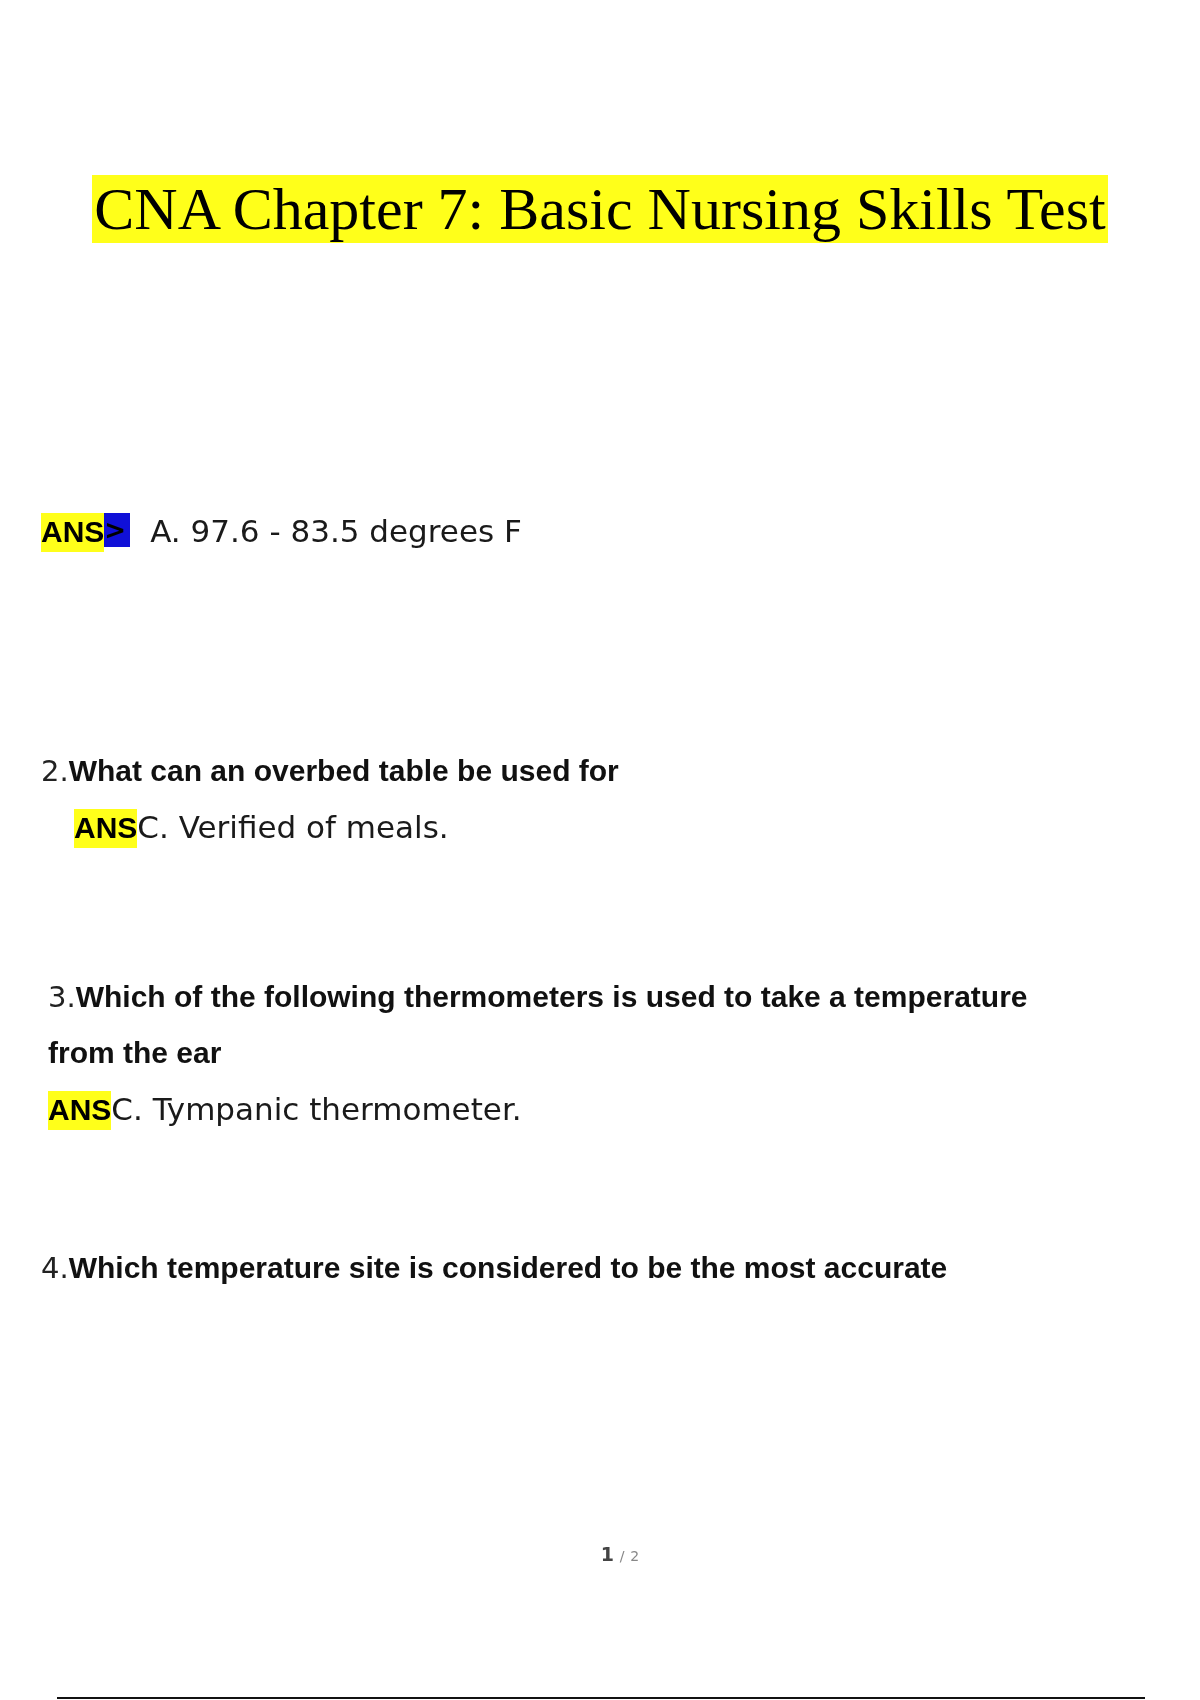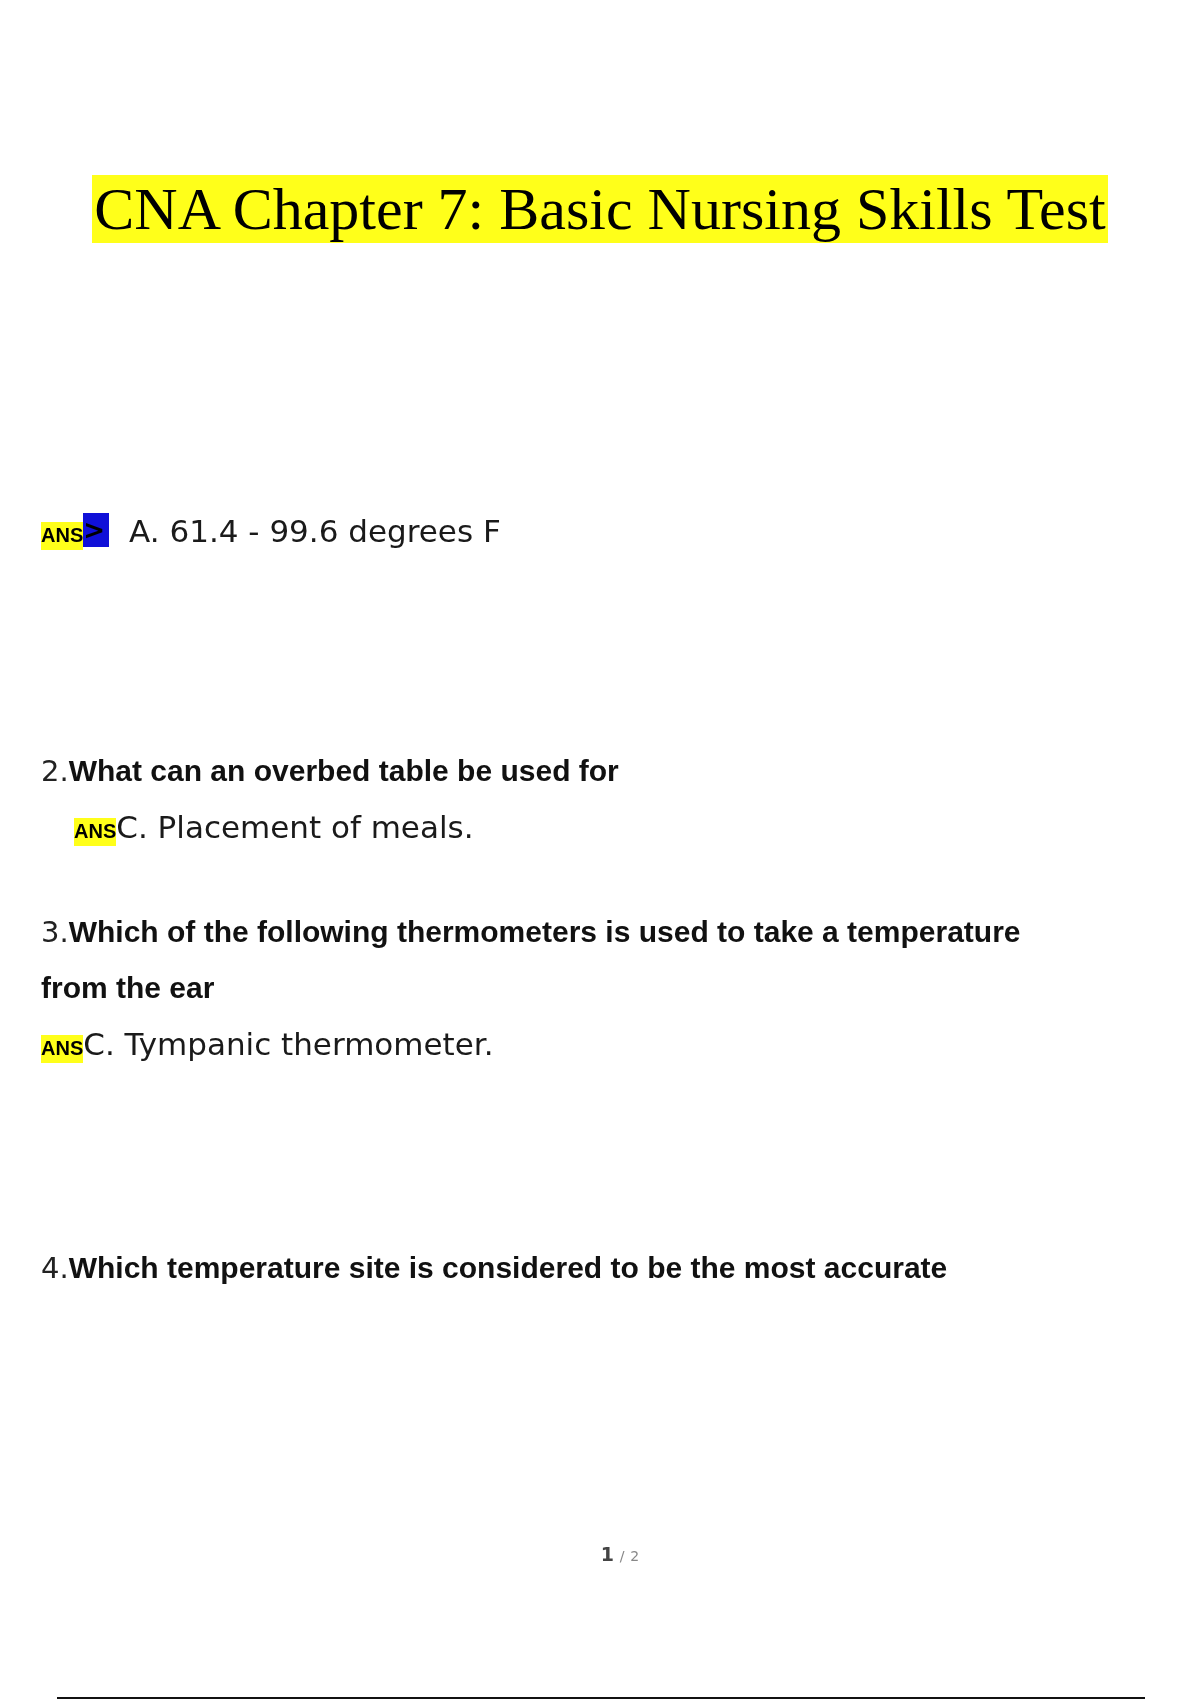--- a/index.html
+++ b/index.html
@@ -61,21 +61,21 @@
       font-family: "DejaVu Sans", sans-serif;
       font-size: 31px;
       line-height: 56px;
       color: #1a1a1a;
       white-space: nowrap;
     }
     .answer.indent { padding-left: 33px; }
     .ans-label {
       font-family: "Liberation Sans", "DejaVu Sans", sans-serif;
       font-weight: bold;
-      font-size: 20px;
+      font-size: 30px;
       background: #ffff1a;
       color: #000;
       padding: 2px 0 4px 0;
     }
     .marker {
       display: inline-block;
       background: #1010d8;
       color: #000;
       font-family: "DejaVu Sans", sans-serif;
       font-weight: bold;
@@ -113,34 +113,34 @@
 <body>
 
 <div class="page">
 
   <div class="title-block">
     <span class="title-line">CNA Chapter 7: Basic Nursing Skills Test</span><br>
   </div>
 
   <div class="qa" style="top:503px;">
     <div class="answer">
-      <span class="ans-label">ANS</span><span class="marker">&gt;</span><span> A. 61.4 - 99.6 degrees F</span>
+      <span class="ans-label">ANS</span><span class="marker">&gt;</span><span> A. 97.6 - 83.5 degrees F</span>
     </div>
   </div>
 
   <div class="qa" style="top:743px;">
     <div class="question">
       <span class="qnum">2.</span><span>What can an overbed table be used for</span>
     </div>
     <div class="answer indent">
-      <span class="ans-label">ANS</span><span>C. Placement of meals.</span>
+      <span class="ans-label">ANS</span><span>C. Verified of meals.</span>
     </div>
   </div>
 
-  <div class="qa" style="top:904px;">
+  <div class="qa" style="top:969px;margin-left:7px;">
     <div class="question">
       <span class="qnum">3.</span><span>Which of the following thermometers is used to take a temperature</span><br>
       <span>from the ear</span>
     </div>
     <div class="answer">
       <span class="ans-label">ANS</span><span>C. Tympanic thermometer.</span>
     </div>
   </div>
 
   <div class="qa" style="top:1240px;">

